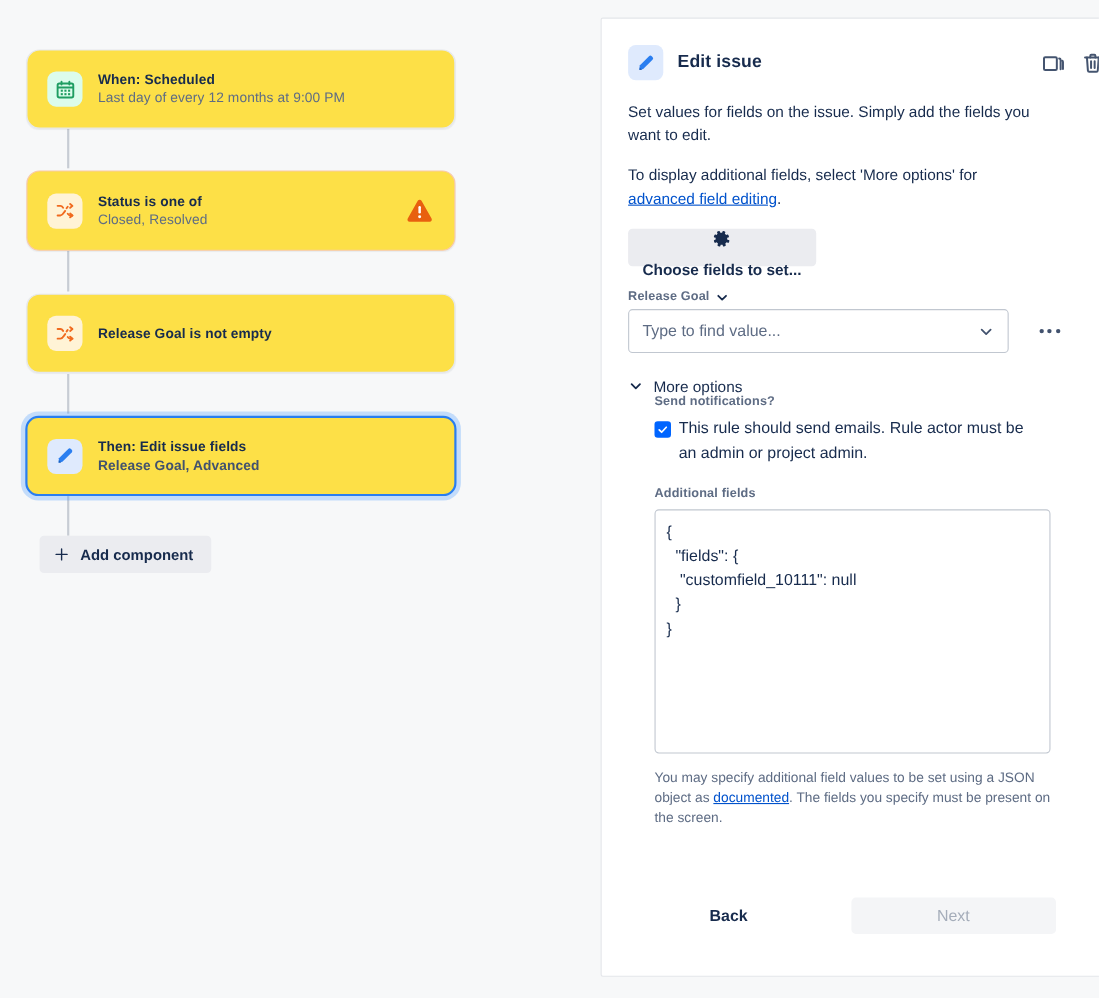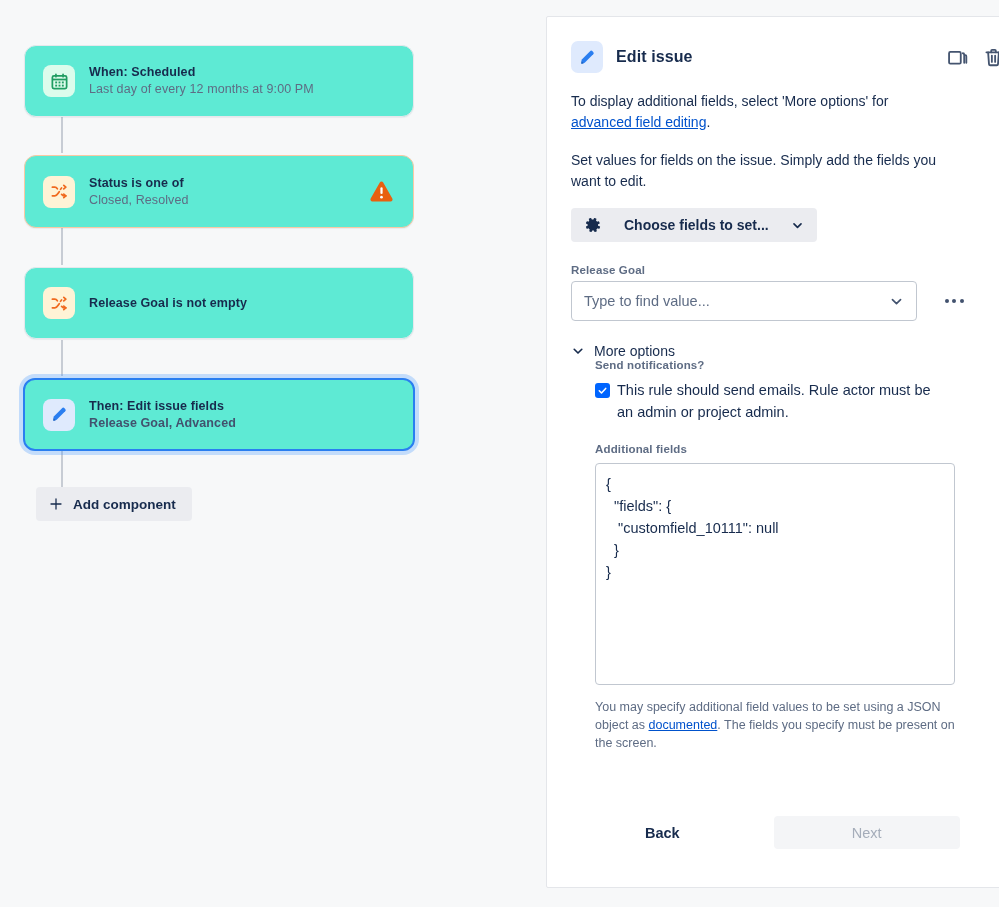--- a/index.html
+++ b/index.html
@@ -19,21 +19,21 @@
     position: absolute; left: 61px; width: 1.5px;
     background: #c7ccd4;
   }
   .c1 { top: 117px; height: 36px; }
   .c2 { top: 228px; height: 37px; }
   .c3 { top: 340px; height: 36px; }
   .c4 { top: 451px; height: 36px; }
 
   .card {
     position: absolute; left: 24px; width: 390px;
-    background: #5eead4;
+    background: #fde047;
     border: 1px solid #e6e8ec;
     border-radius: 12px;
     display: flex; align-items: center;
     padding: 0 18px;
     box-shadow: 0 1px 1px rgba(9,30,66,0.06);
   }
   .card.warn { border-color: #fac9a4; }
   .card.sel {
     border: 2px solid #2a7ef0;
     box-shadow: 0 0 0 4px rgba(76,154,255,0.30);
@@ -105,26 +105,26 @@
   }
 
   .ptext {
     font-size: 14px; color: #172b4d; line-height: 21px;
     margin: 0 0 16px 0; max-width: 372px;
   }
   .ptext.tight { margin-bottom: 17px; }
   .plink { color: #0052cc; text-decoration: underline; cursor: pointer; }
 
   .choose-btn {
-    display: inline-flex; align-items: center; gap: 22px;
+    display: inline-flex; align-items: center; gap: 11px;
     height: 34px; padding: 0 13px;
     background: #ebecf0; border: none; border-radius: 4px;
     font-family: "Liberation Sans", sans-serif;
     font-size: 14px; font-weight: 700; color: #172b4d;
-    cursor: pointer; margin-bottom: 22px;
+    cursor: pointer; margin-bottom: 22px; flex-direction: column;
   }
 
   .fieldlabel {
     font-size: 11.5px; font-weight: 700; color: #5e6c84;
     letter-spacing: .15px; margin-bottom: 5px;
   }
   .fieldrow { display: flex; align-items: center; gap: 12px; margin-bottom: 22px; }
   .selectwrap {
     position: relative; width: 346px; height: 40px;
     border: 1px solid #c1c7d0; border-radius: 4px; background: #fff;
@@ -317,25 +317,25 @@
         <button class="iconbtn">
           <svg width="23" height="23" viewBox="0 0 24 24" fill="none" stroke="#44546f" stroke-width="1.9">
             <circle cx="12" cy="12" r="9"></circle>
             <path d="M9.4 9.3a2.7 2.7 0 015.2.9c0 1.8-2.6 2.2-2.6 3.9" stroke-linecap="round"></path>
             <circle cx="12" cy="17.2" r="1.1" fill="#44546f" stroke="none"></circle>
           </svg>
         </button>
       </div>
     </div>
 
+    <p class="ptext">Set values for fields on the issue. Simply add the fields you want to edit.</p>
+
     <p class="ptext tight">
       <span>To display additional fields, select 'More options' for </span><a class="plink">advanced field editing</a><span>.</span>
     </p>
-
-    <p class="ptext">Set values for fields on the issue. Simply add the fields you want to edit.</p>
 
     <button class="choose-btn">
       <span style="display:flex;">
         <svg width="18" height="18" viewBox="0 0 24 24" fill="#172b4d">
           <path d="M12 8.6a3.4 3.4 0 100 6.8 3.4 3.4 0 000-6.8zm0 5.1a1.7 1.7 0 110-3.4 1.7 1.7 0 010 3.4z"></path>
           <path d="M20.3 13.6l-1.6-.5a6.9 6.9 0 000-2.2l1.6-.5c.5-.15.8-.7.6-1.2l-.7-1.7a.95.95 0 00-1.2-.5l-1.55.6a7 7 0 00-1.55-1.55l.6-1.55a.95.95 0 00-.5-1.2l-1.7-.7a.95.95 0 00-1.2.6l-.5 1.6a6.9 6.9 0 00-2.2 0l-.5-1.6a.95.95 0 00-1.2-.6l-1.7.7a.95.95 0 00-.5 1.2l.6 1.55A7 7 0 006.1 7.6l-1.55-.6a.95.95 0 00-1.2.5l-.7 1.7c-.2.5.1 1.05.6 1.2l1.6.5a6.9 6.9 0 000 2.2l-1.6.5c-.5.15-.8.7-.6 1.2l.7 1.7c.2.5.75.73 1.2.5l1.55-.6c.45.6.97 1.12 1.55 1.55l-.6 1.55c-.2.47.03 1 .5 1.2l1.7.7c.48.2 1.02-.1 1.2-.6l.5-1.6a6.9 6.9 0 002.2 0l.5 1.6c.18.5.72.8 1.2.6l1.7-.7c.47-.2.7-.73.5-1.2l-.6-1.55a7 7 0 001.55-1.55l1.55.6c.45.23 1-.002 1.2-.5l.7-1.7c.2-.5-.1-1.05-.6-1.2z"></path>
         </svg>
       </span>
       <span>Choose fields to set...</span>
       <span style="display:flex;">

